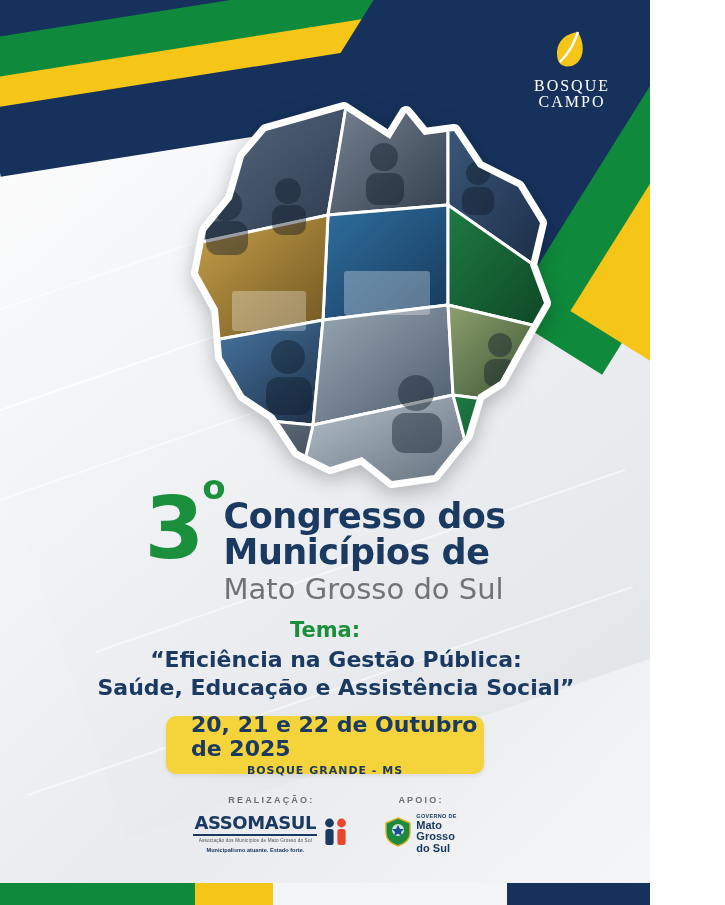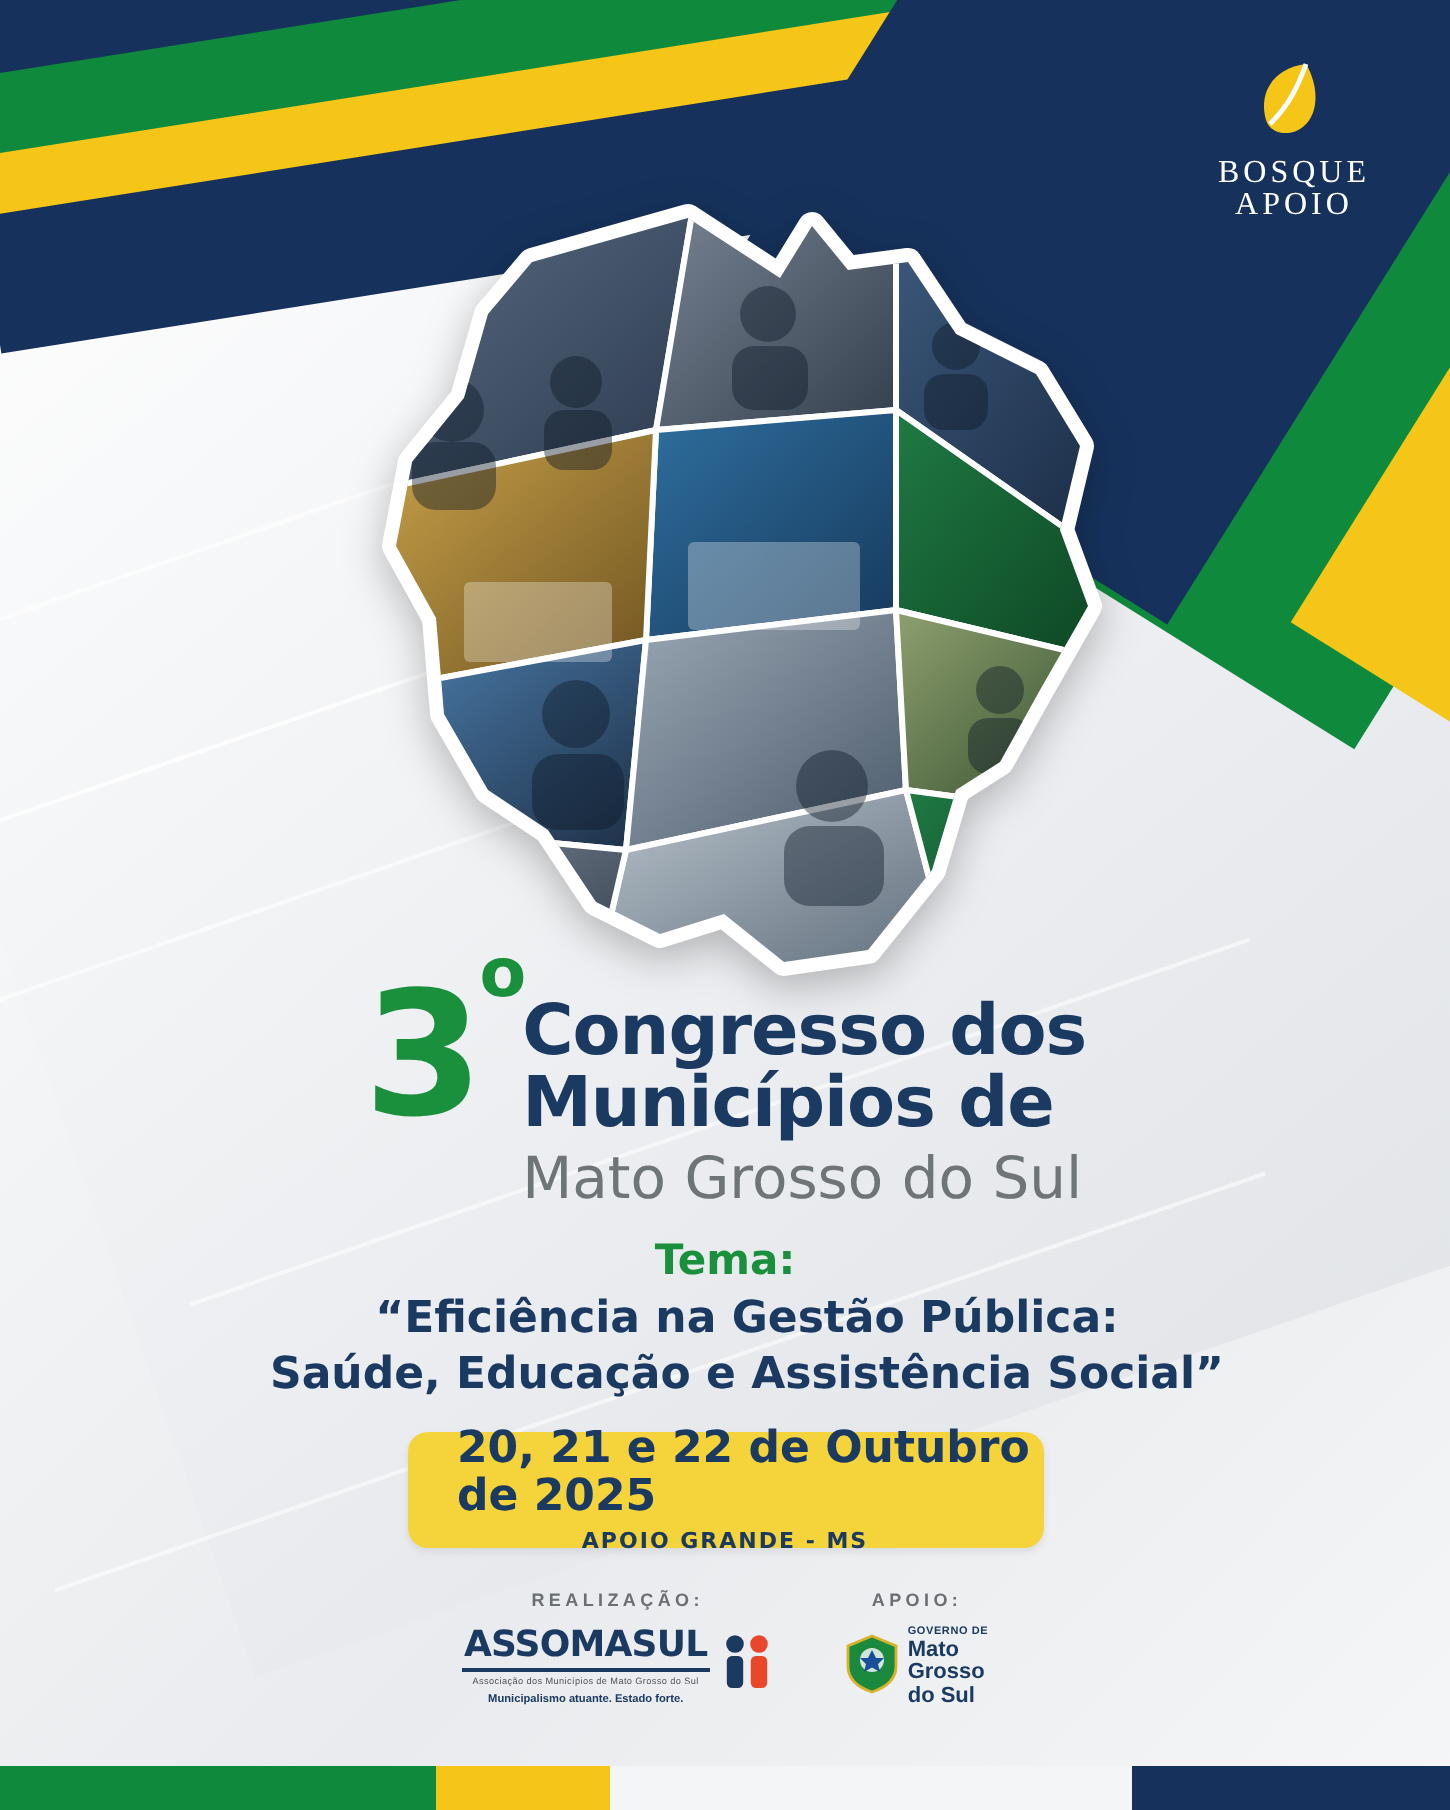--- a/index.html
+++ b/index.html
@@ -4,21 +4,21 @@
 <style>
   * { box-sizing: border-box; margin: 0; padding: 0; }
   html, body {
     width: 725px; height: 905px;
     font-family: "Liberation Sans", sans-serif;
     background: #ffffff;
     overflow: hidden;
   }
   .poster {
     position: relative;
-    width: 725px; height: 905px;
+    width: 650px; height: 905px;
     background: linear-gradient(135deg, #ffffff 0%, #f3f4f6 35%, #e9ebee 65%, #f5f6f7 100%);
     overflow: hidden;
   }
 
   
   .bg-diag-light {
     position: absolute; left: -120px; top: 120px;
     width: 1000px; height: 760px;
     background: linear-gradient(160deg, rgba(255,255,255,0.9) 0%, rgba(236,238,241,0.9) 55%, rgba(222,225,229,0.9) 100%);
     transform: rotate(-19deg);
@@ -245,21 +245,21 @@
   <div class="band-right-navy"></div>
 
   <div class="bosque-logo">
     <span class="bosque-leaf">
       <svg width="48" height="40" viewBox="0 0 48 40">
         <path d="M30 2 C14 4, 6 16, 10 30 C12 37, 22 39, 29 33 C37 26, 36 12, 30 2 Z" fill="#f5c518"></path>
         <path d="M30 2 C26 13, 22 22, 12 32" stroke="#ffffff" stroke-width="2.4" fill="none"></path>
       </svg>
     </span>
     <div class="bosque-text1">BOSQUE</div>
-    <div class="bosque-text2">APOIO</div>
+    <div class="bosque-text2">CAMPO</div>
   </div>
 
   <div class="map-wrap">
     <svg class="map-shape" width="430" height="395" viewBox="0 0 430 395">
       <defs>
         <clipPath id="msclip">
           <path d="M118,36 L196,14 L242,44 L258,18 L276,40 L306,36 L330,72 L370,92
                    L392,128 L382,170 L396,208 L372,250 L352,286 L330,300 L318,340
                    L286,380 L244,386 L214,362 L182,372 L150,356 L126,320 L96,300
                    L74,262 L70,214 L50,178 L58,136 L84,104 L96,62 Z"></path>
@@ -364,21 +364,21 @@
   </div>
 
   <div class="theme-block">
     <div class="theme-label">Tema:</div>
     <div class="theme-l1">“Eficiência na Gestão Pública:</div>
     <div class="theme-l2">Saúde, Educação e Assistência Social”</div>
   </div>
 
   <div class="date-pill">
     <div class="date-main">20, 21 e 22 de Outubro de 2025</div>
-    <div class="date-sub">APOIO GRANDE - MS</div>
+    <div class="date-sub">BOSQUE GRANDE - MS</div>
   </div>
 
   <div class="sponsors">
 
     <div class="sp-col">
       <div class="sp-head">REALIZAÇÃO:</div>
       <div class="sp-body">
         <div style="width:124px;">
           <div class="assomasul-name">ASSOMASUL</div>
           <div class="assomasul-rule"></div>

